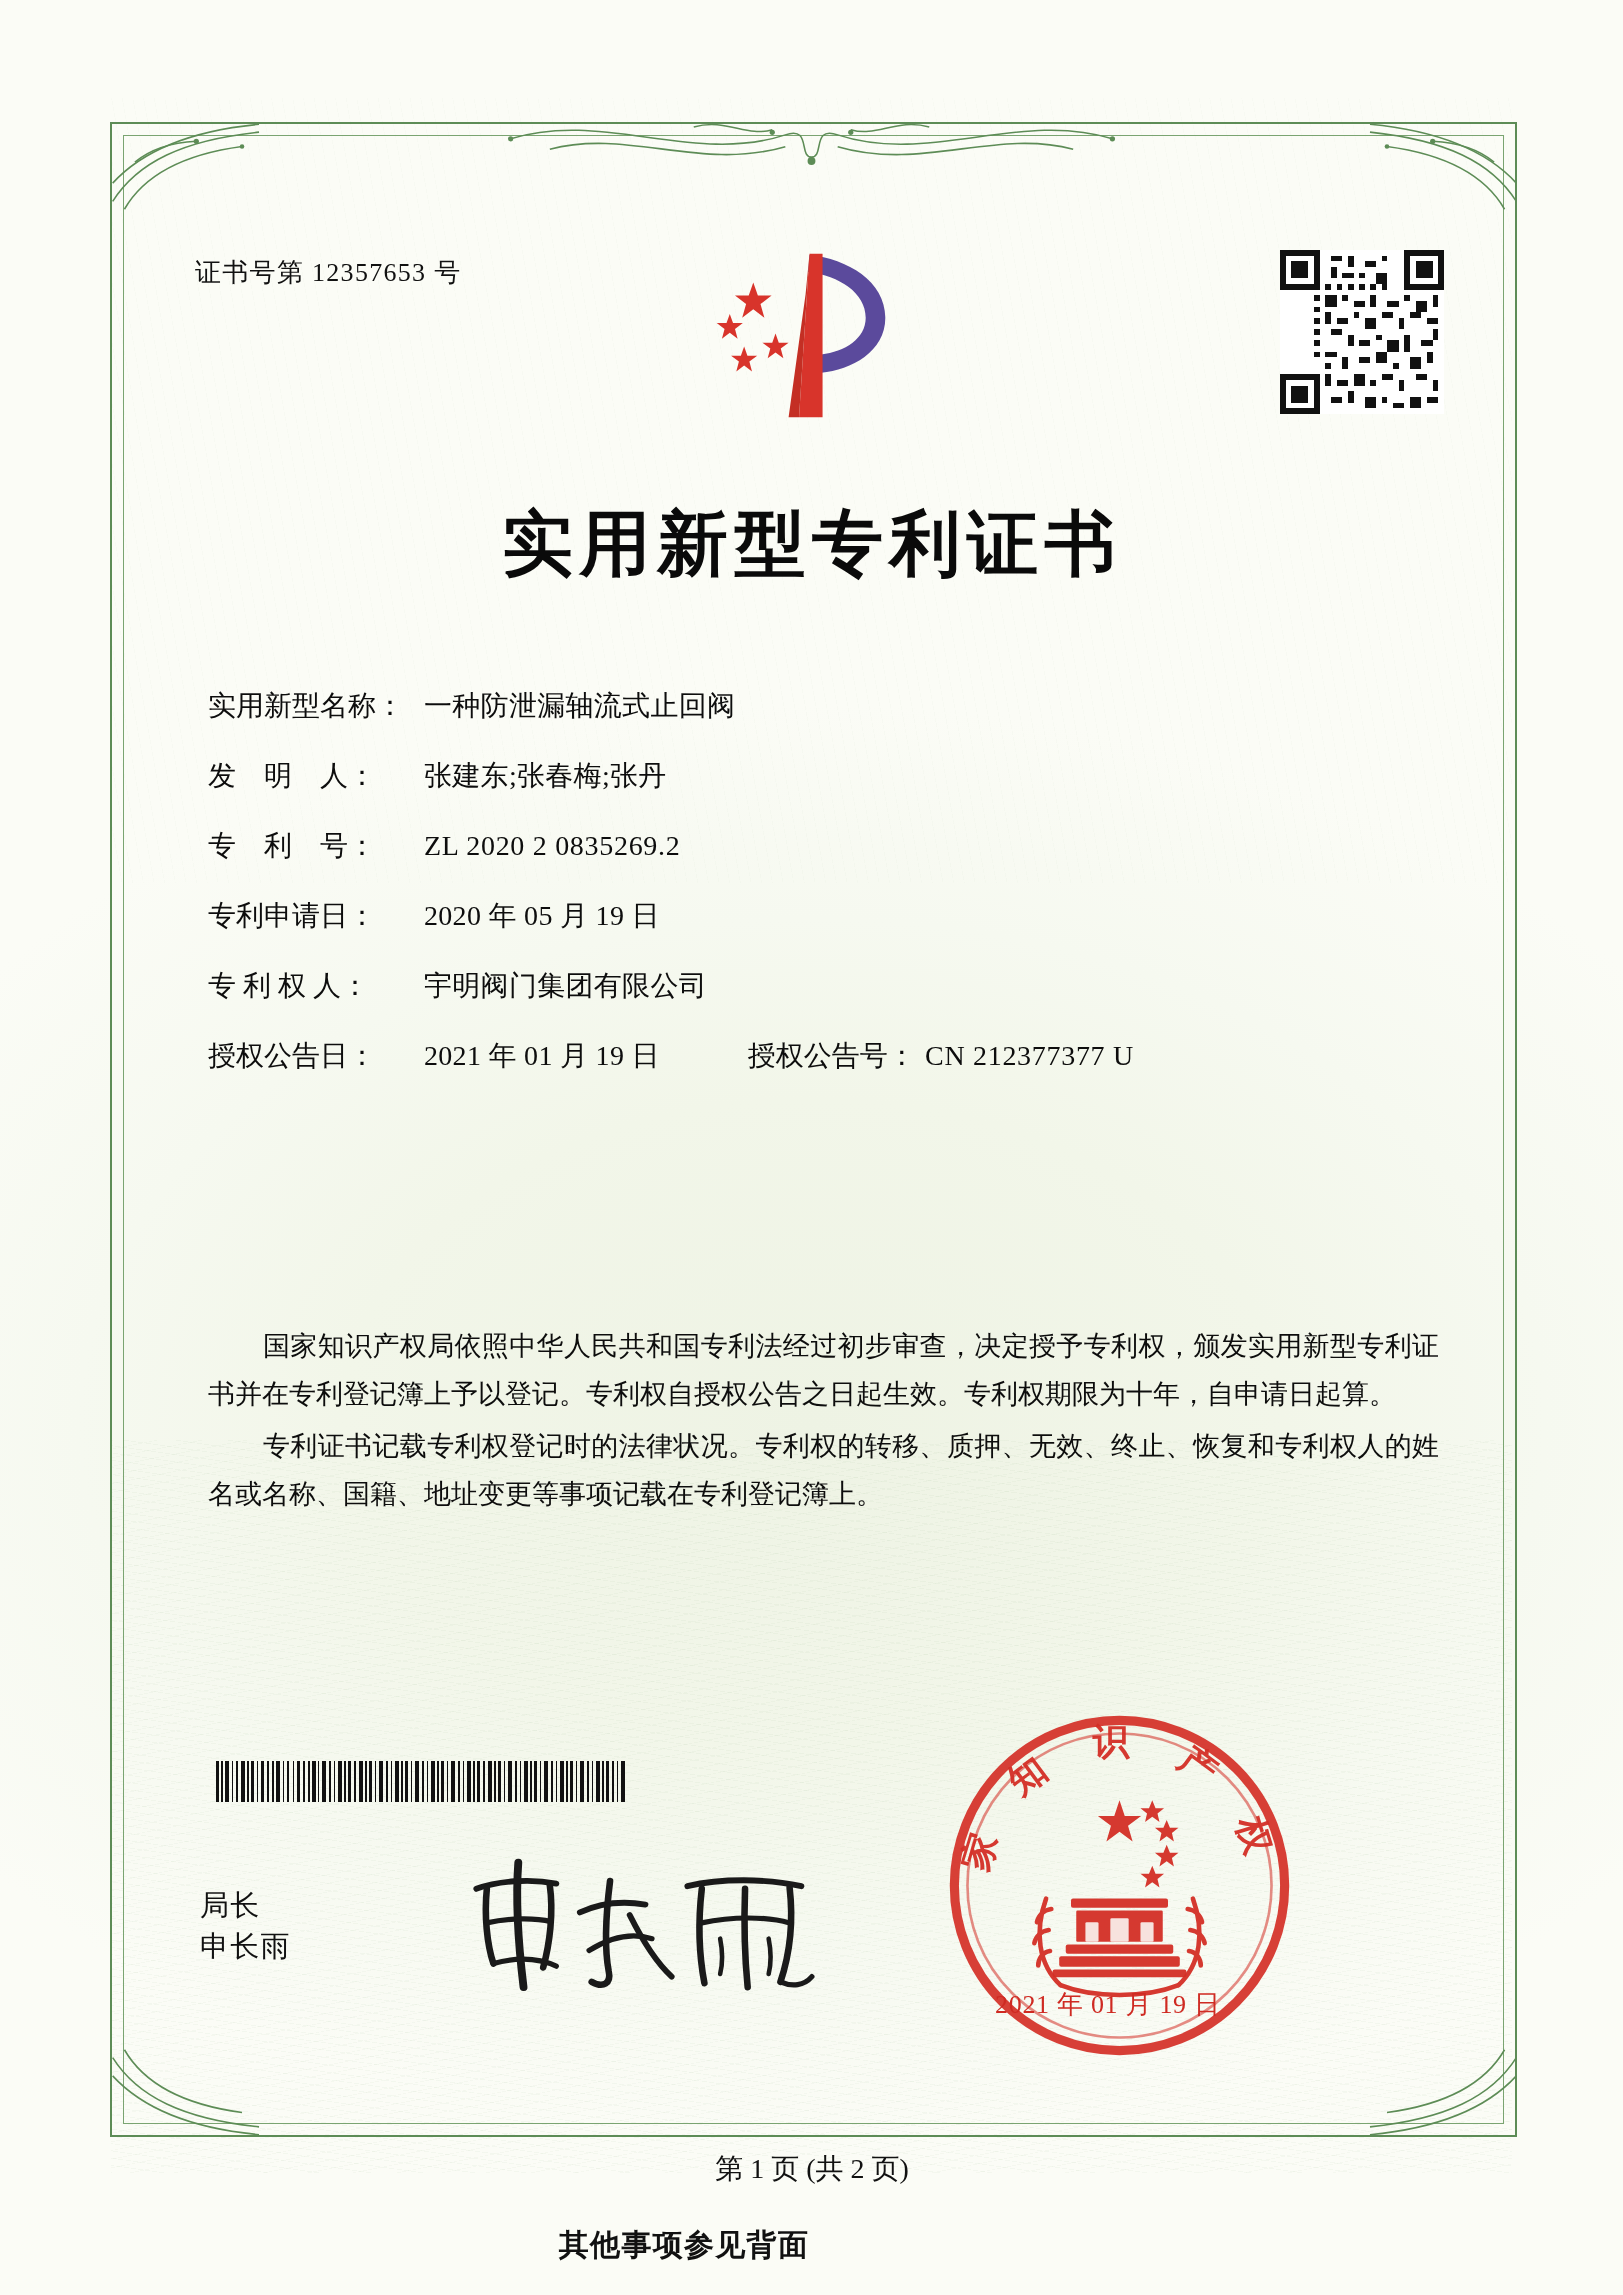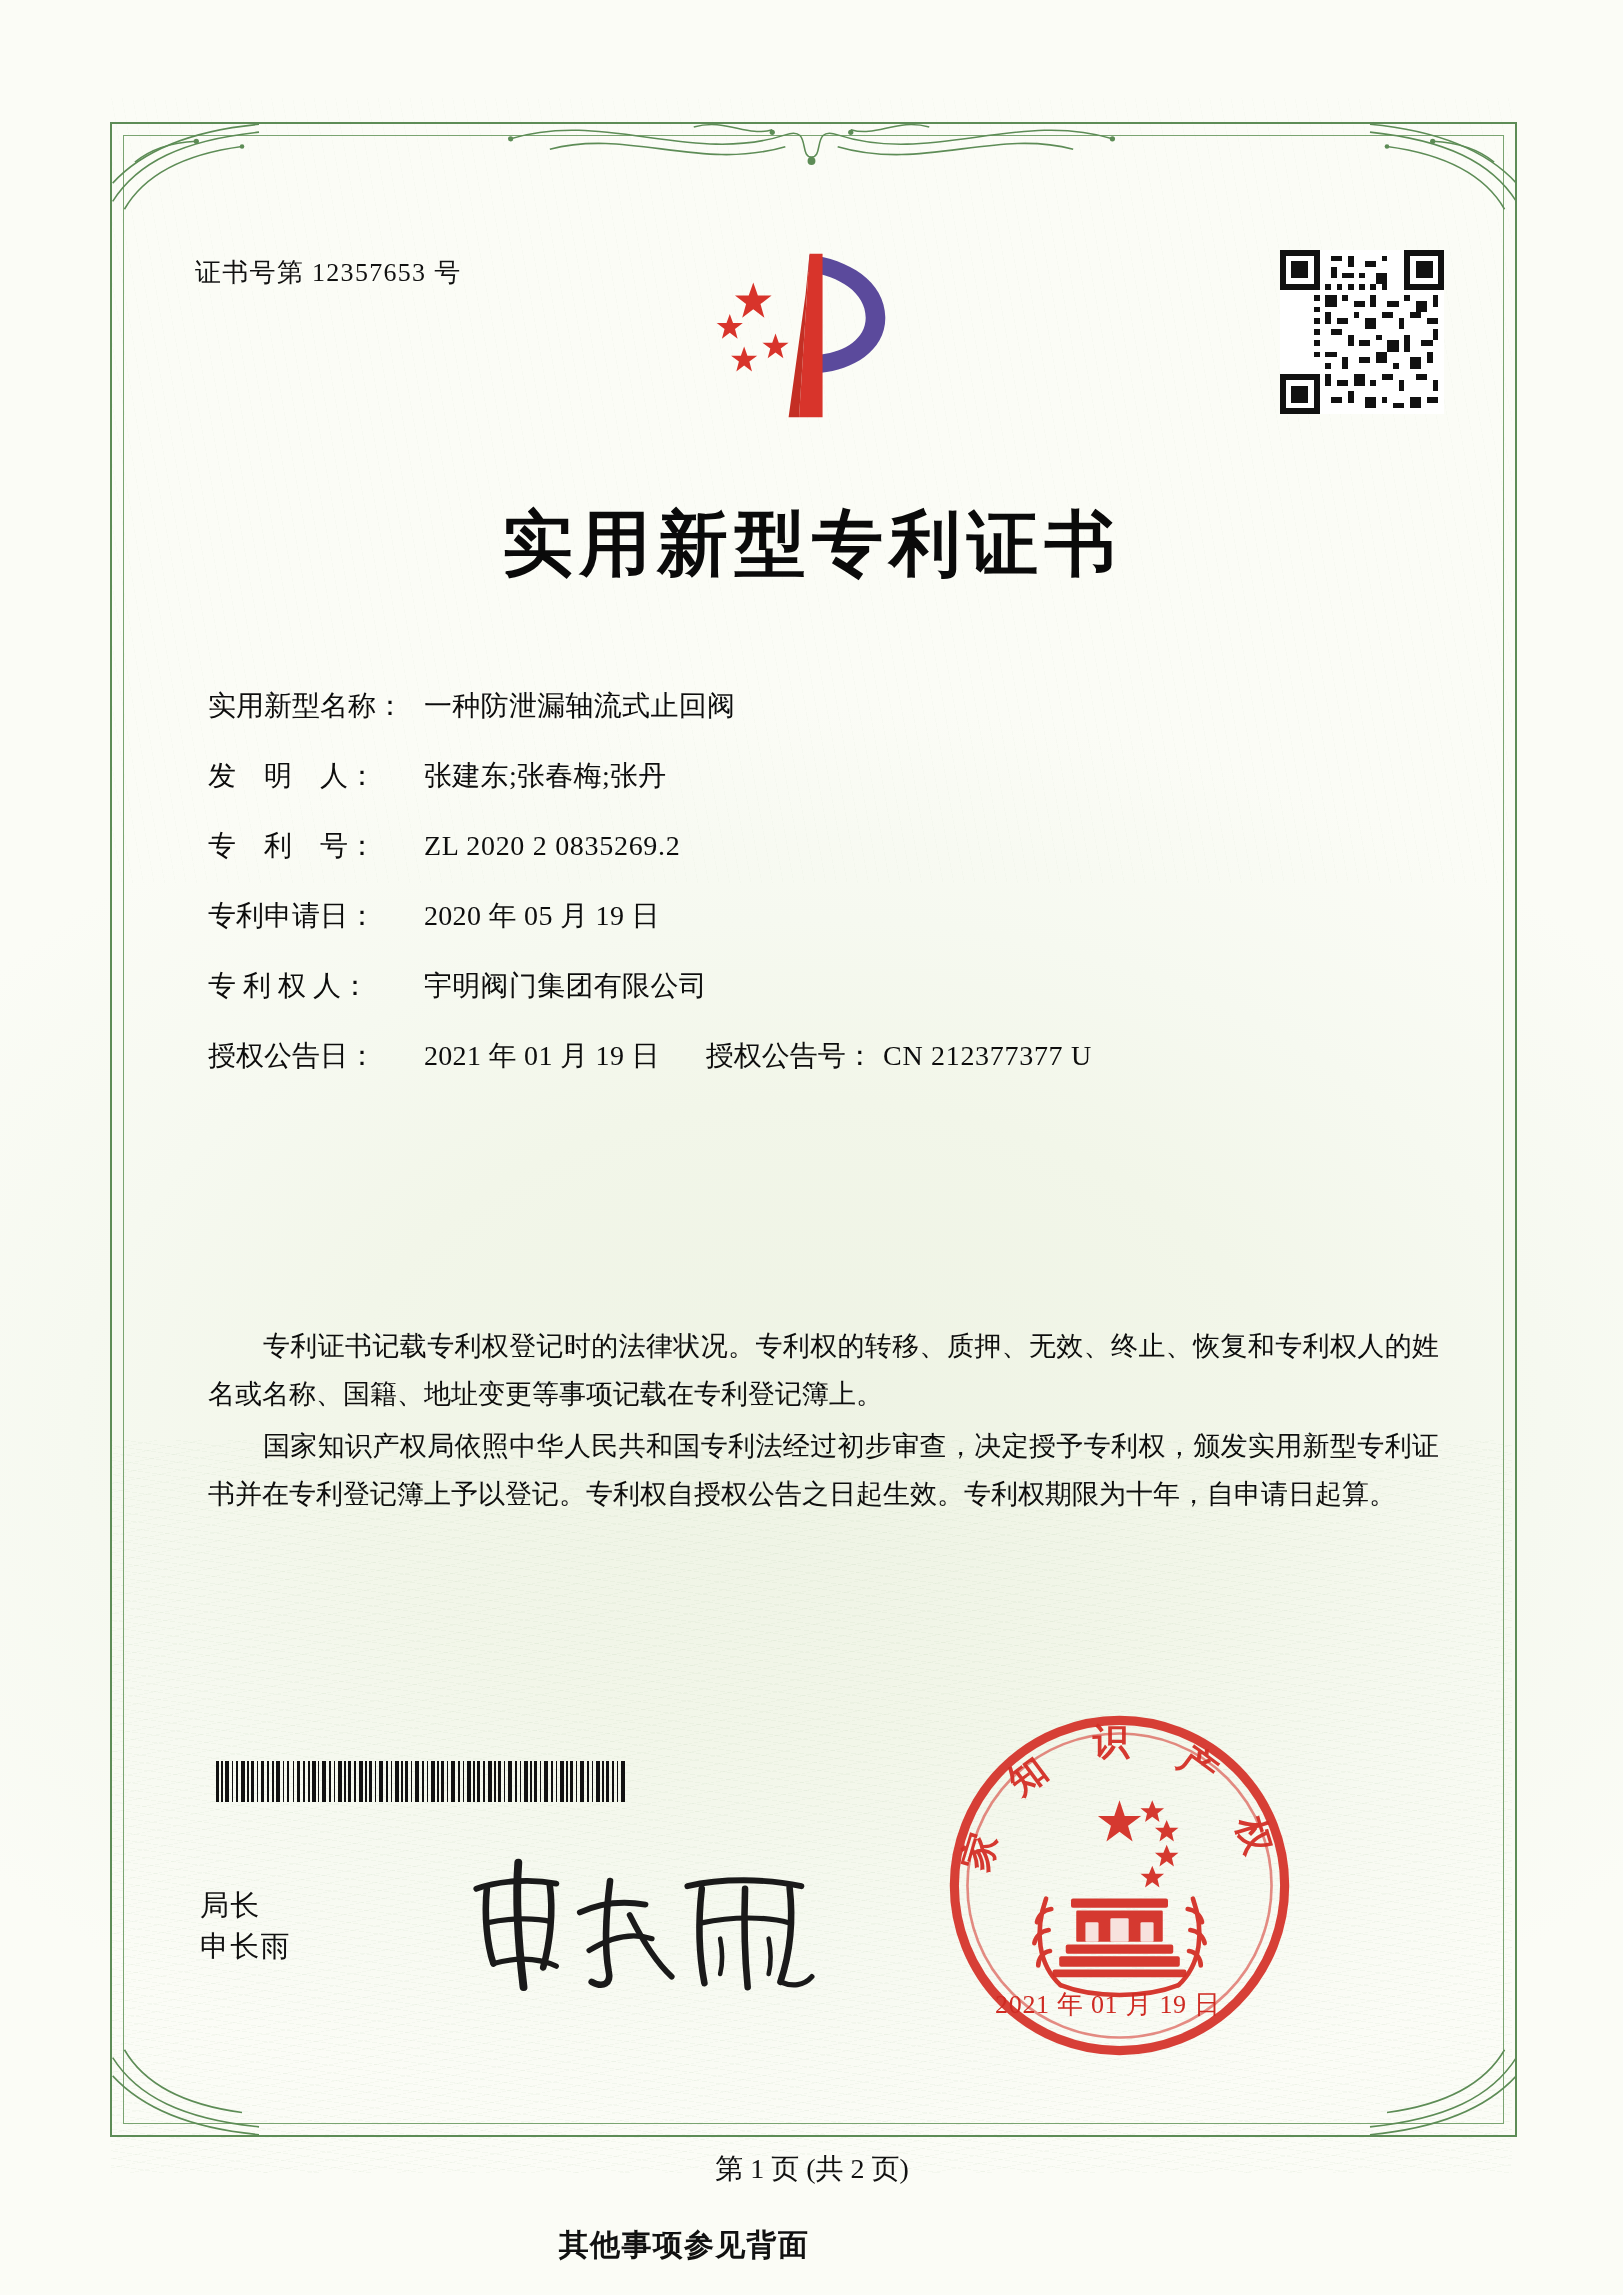--- a/index.html
+++ b/index.html
@@ -157,21 +157,21 @@
     letter-spacing: 0px;
   }
   .field-value {
     letter-spacing: 0.3px;
   }
   .field-value.mono {
     font-family: "Liberation Serif", serif;
     letter-spacing: 0.7px;
   }
   .field-row.inline-two .second-label {
-    margin-left: 46px;
+    margin-left: 88px;
   }
 
   
   .paragraphs {
     position: absolute;
     left: 208px;
     top: 1322px;
     width: 1231px;
     font-size: 27px;
     line-height: 48px;
@@ -473,22 +473,22 @@
     <div class="field-row inline-two">
       <span class="field-label">授权公告日：</span>
       <span class="field-value">2021 年 01 月 19 日</span>
       <span class="second-label">授权公告号：</span>
       <span class="field-value mono" style="margin-left:9.2px;">CN 212377377 U</span>
     </div>
 
   </div>
 
   <div class="paragraphs">
+    <p>国家知识产权局依照中华人民共和国专利法经过初步审查，决定授予专利权，颁发实用新型专利证书并在专利登记簿上予以登记。专利权自授权公告之日起生效。专利权期限为十年，自申请日起算。</p>
     <p>专利证书记载专利权登记时的法律状况。专利权的转移、质押、无效、终止、恢复和专利权人的姓名或名称、国籍、地址变更等事项记载在专利登记簿上。</p>
-    <p>国家知识产权局依照中华人民共和国专利法经过初步审查，决定授予专利权，颁发实用新型专利证书并在专利登记簿上予以登记。专利权自授权公告之日起生效。专利权期限为十年，自申请日起算。</p>
   </div>
 
   <div class="barcode">
     <svg width="419" height="41" viewBox="0 0 640 62" shape-rendering="crispEdges">
       <g fill="#111111">
         <rect x="0" y="0" width="5" height="62"></rect>
           <rect x="8" y="0" width="2" height="62"></rect>
         <rect x="14" y="0" width="6" height="62"></rect>
           <rect x="24" y="0" width="2" height="62"></rect>
         <rect x="30" y="0" width="3" height="62"></rect>

